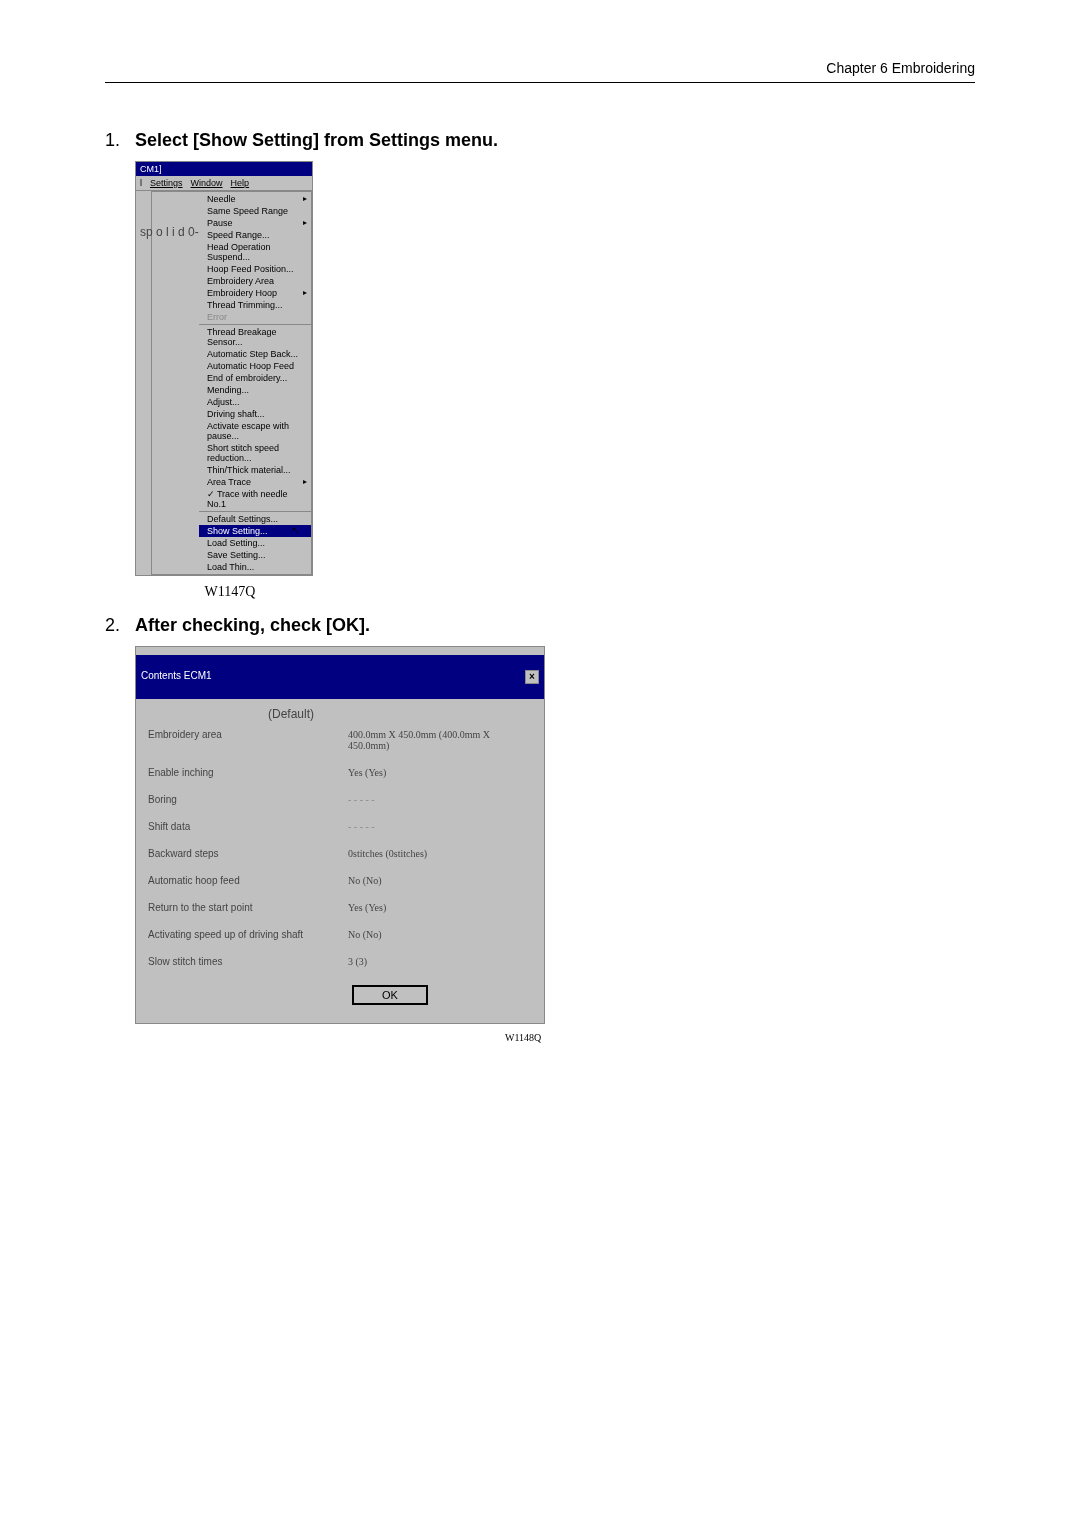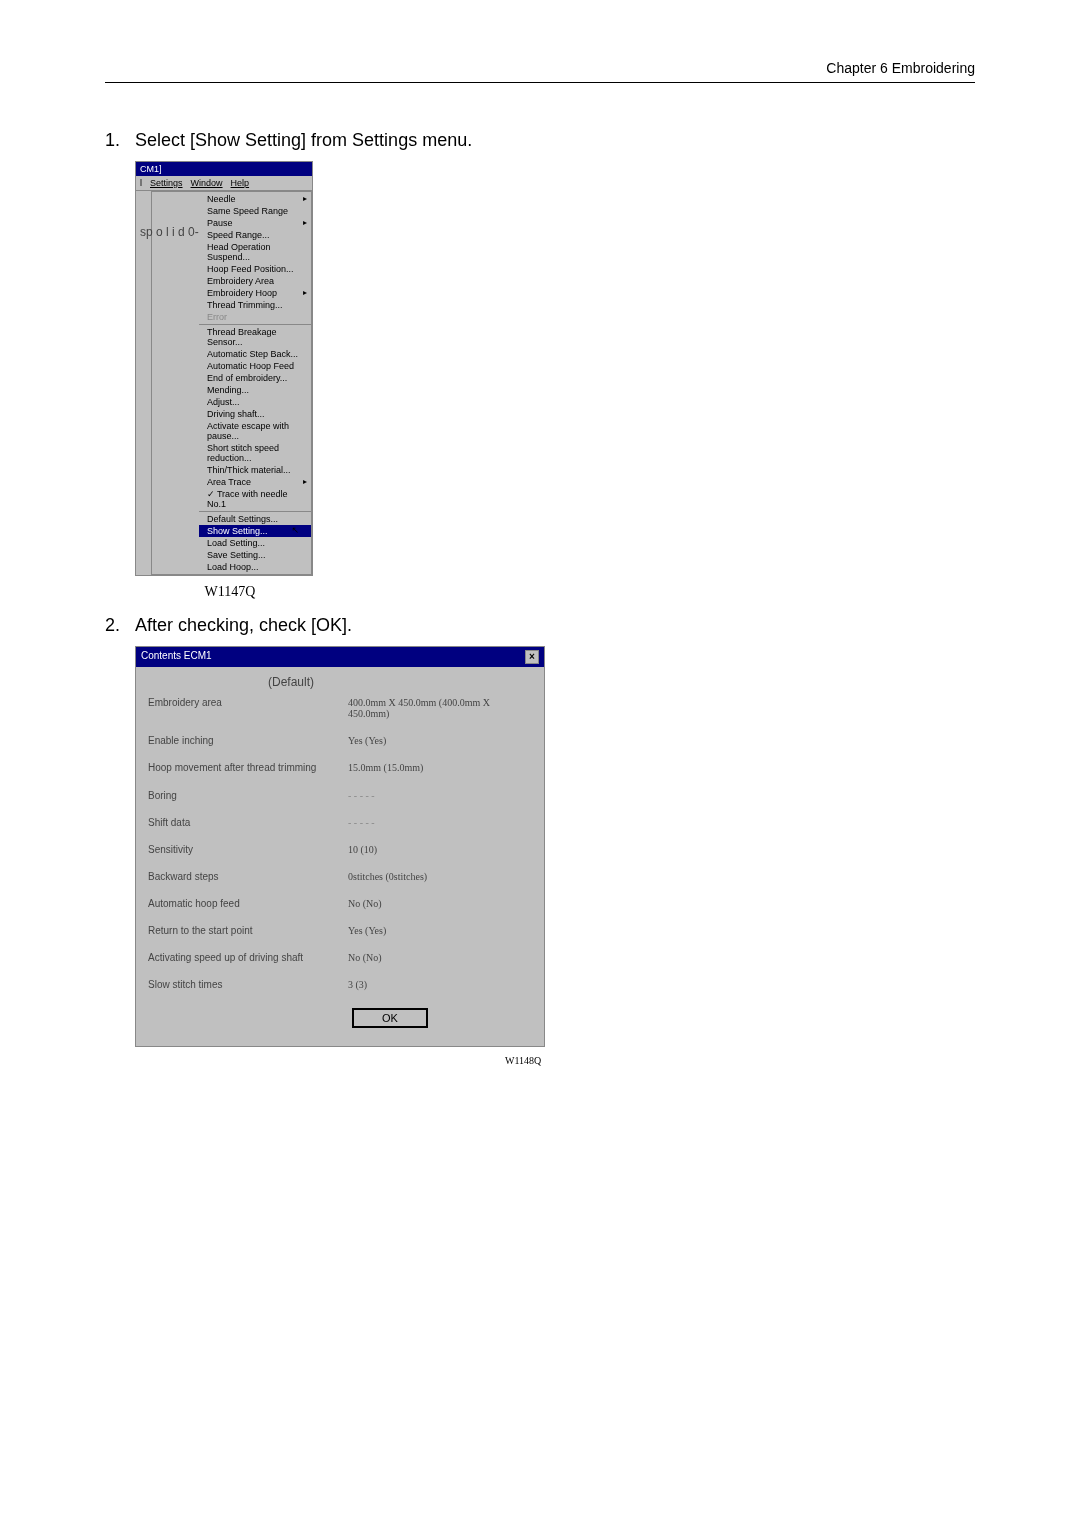--- a/index.html
+++ b/index.html
@@ -46,20 +46,21 @@
     }
     .step-num {
       width: 30px;
       font-size: 18px;
       color: #000;
       flex-shrink: 0;
     }
     .step-text {
       font-size: 18px;
       color: #000;
+      font-weight: bold;
     }
     .screenshot-1 {
       margin-left: 30px;
       margin-top: 5px;
       margin-bottom: 8px;
       width: 178px;
       background: #c0c0c0;
       border: 1px solid #888;
       font-size: 9px;
       color: #000;
@@ -128,24 +129,25 @@
       margin-bottom: 8px;
       width: 410px;
       background: #c0c0c0;
       border: 1px solid #888;
       font-size: 10px;
       color: #000;
     }
     .titlebar-2 {
       background: #000080;
       color: #fff;
-      padding: 3px 5px;
+      padding: 15px 5px;
       font-size: 10px;
       display: flex;
       justify-content: space-between;
+      margin-top: 8px;
     }
     .close-btn {
       background: #c0c0c0;
       color: #000;
       width: 14px;
       height: 14px;
       text-align: center;
       line-height: 12px;
       border: 1px solid #888;
       font-weight: bold;
@@ -274,21 +276,21 @@
           <div class="dropdown-item has-arrow">Area Trace</div>
           <div class="dropdown-item">✓ Trace with needle No.1</div>
           <div class="dropdown-separator"></div>
           <div class="dropdown-item">Default Settings...</div>
           <div class="dropdown-item highlighted" style="position:relative;">
             <span>Show Setting...</span>
             <span class="cursor-icon" style="position:absolute;right:12px;top:0;">↖</span>
           </div>
           <div class="dropdown-item">Load Setting...</div>
           <div class="dropdown-item">Save Setting...</div>
-          <div class="dropdown-item">Load Hoop...</div>
+          <div class="dropdown-item">Load Thin...</div>
         </div>
       </div>
     </div>
     <div class="caption" style="width:190px;">W1147Q</div>
 
     <div class="step">
       <div class="step-num">2.</div>
       <div class="step-text">After checking, check [OK].</div>
     </div>
 
@@ -301,34 +303,26 @@
         <div class="dialog-default-label">(Default)</div>
         <div class="dialog-row">
           <div class="dialog-label">Embroidery area</div>
           <div class="dialog-value">400.0mm X 450.0mm  (400.0mm X 450.0mm)</div>
         </div>
         <div class="dialog-row">
           <div class="dialog-label">Enable inching</div>
           <div class="dialog-value">Yes  (Yes)</div>
         </div>
         <div class="dialog-row">
-          <div class="dialog-label" style="line-height:1.2;">Hoop movement after thread trimming</div>
-          <div class="dialog-value">15.0mm  (15.0mm)</div>
-        </div>
-        <div class="dialog-row">
           <div class="dialog-label">Boring</div>
           <div class="dialog-value dialog-value-default">- - - - -</div>
         </div>
         <div class="dialog-row">
           <div class="dialog-label">Shift data</div>
           <div class="dialog-value dialog-value-default">- - - - -</div>
-        </div>
-        <div class="dialog-row">
-          <div class="dialog-label">Sensitivity</div>
-          <div class="dialog-value">10  (10)</div>
         </div>
         <div class="dialog-row">
           <div class="dialog-label">Backward steps</div>
           <div class="dialog-value">0stitches  (0stitches)</div>
         </div>
         <div class="dialog-row">
           <div class="dialog-label">Automatic hoop feed</div>
           <div class="dialog-value">No  (No)</div>
         </div>
         <div class="dialog-row">

